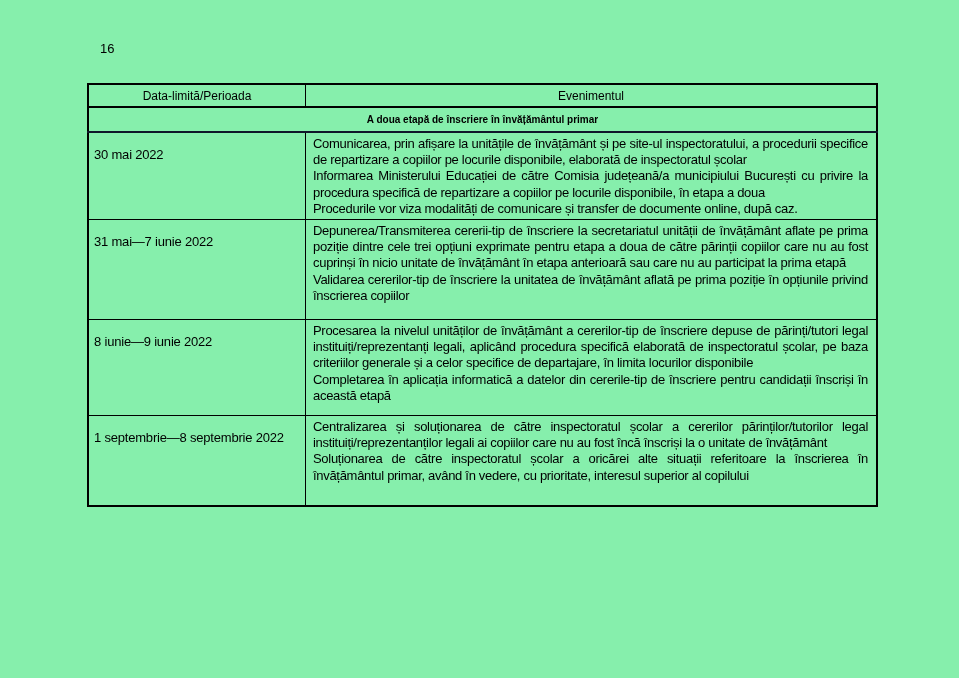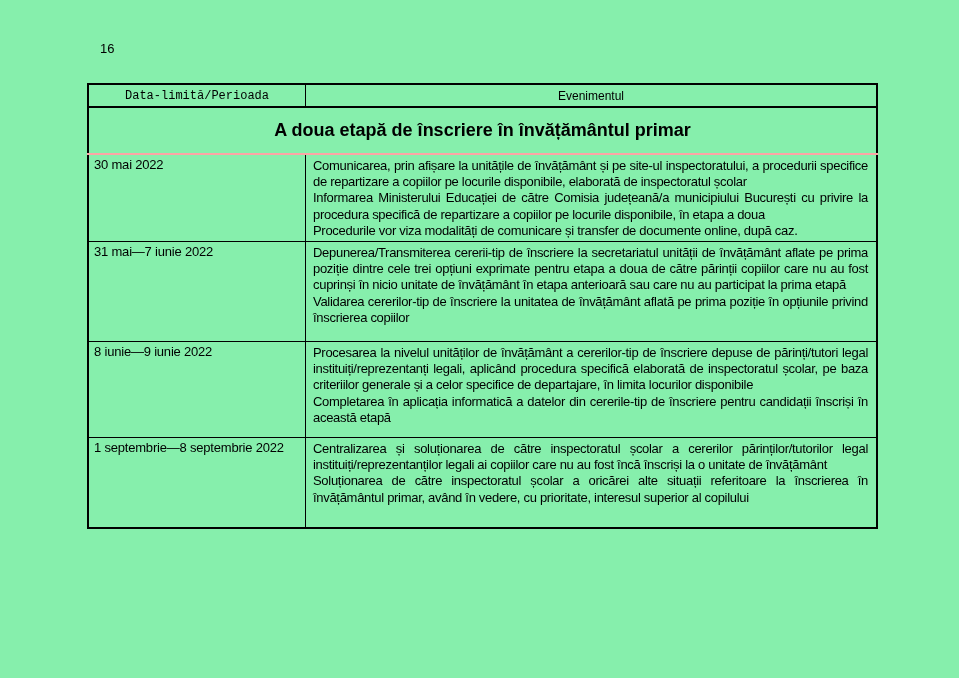--- a/index.html
+++ b/index.html
@@ -43,32 +43,32 @@
     overflow: hidden;
   }
   .schedule-table thead th {
     border-bottom: 2px solid #000;
     font-weight: normal;
     font-size: 12px;
     text-align: center;
     height: 19px;
     padding: 1px 2px;
   }
-  .col-date { width: 212px; font-family: Liberation Mono, monospace; }
+  .col-date { width: 212px; }
   .section-row td {
     font-weight: bold;
     text-align: center;
-    font-size: 18px;
+    font-size: 10px;
     height: 21px;
-    padding: 12px 2px;
-    border-bottom: 2px solid #fca5a5;
+    padding: 1px 2px;
+    border-bottom: 2px solid #0f172a;
   }
   .date-cell {
     vertical-align: top;
-    padding: 2px 4px 2px 5px;
+    padding: 14px 4px 2px 5px;
     font-size: 13px;
     letter-spacing: -0.2px;
     white-space: nowrap;
   }
   .event-cell {
     vertical-align: top;
     padding: 3px 8px 2px 7px;
     font-size: 13px;
     line-height: 16.2px;
     letter-spacing: -0.3px;

